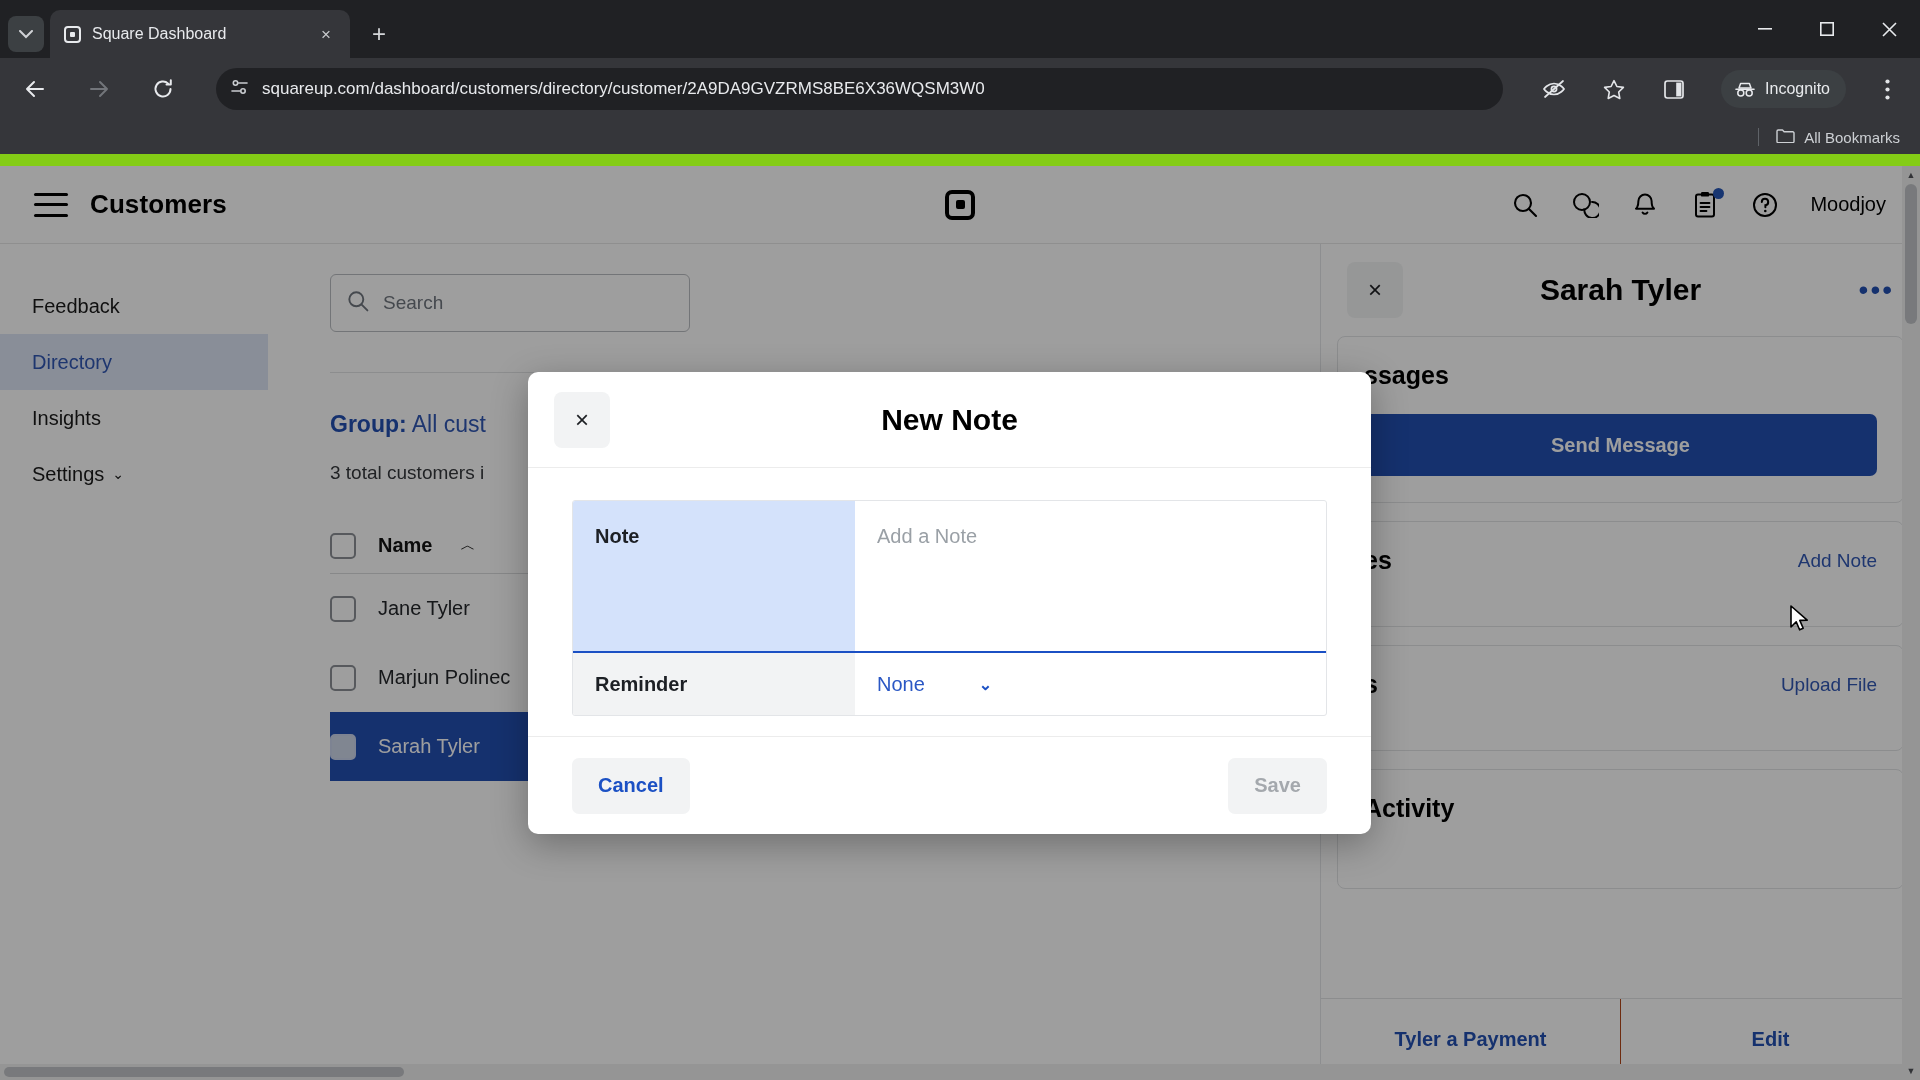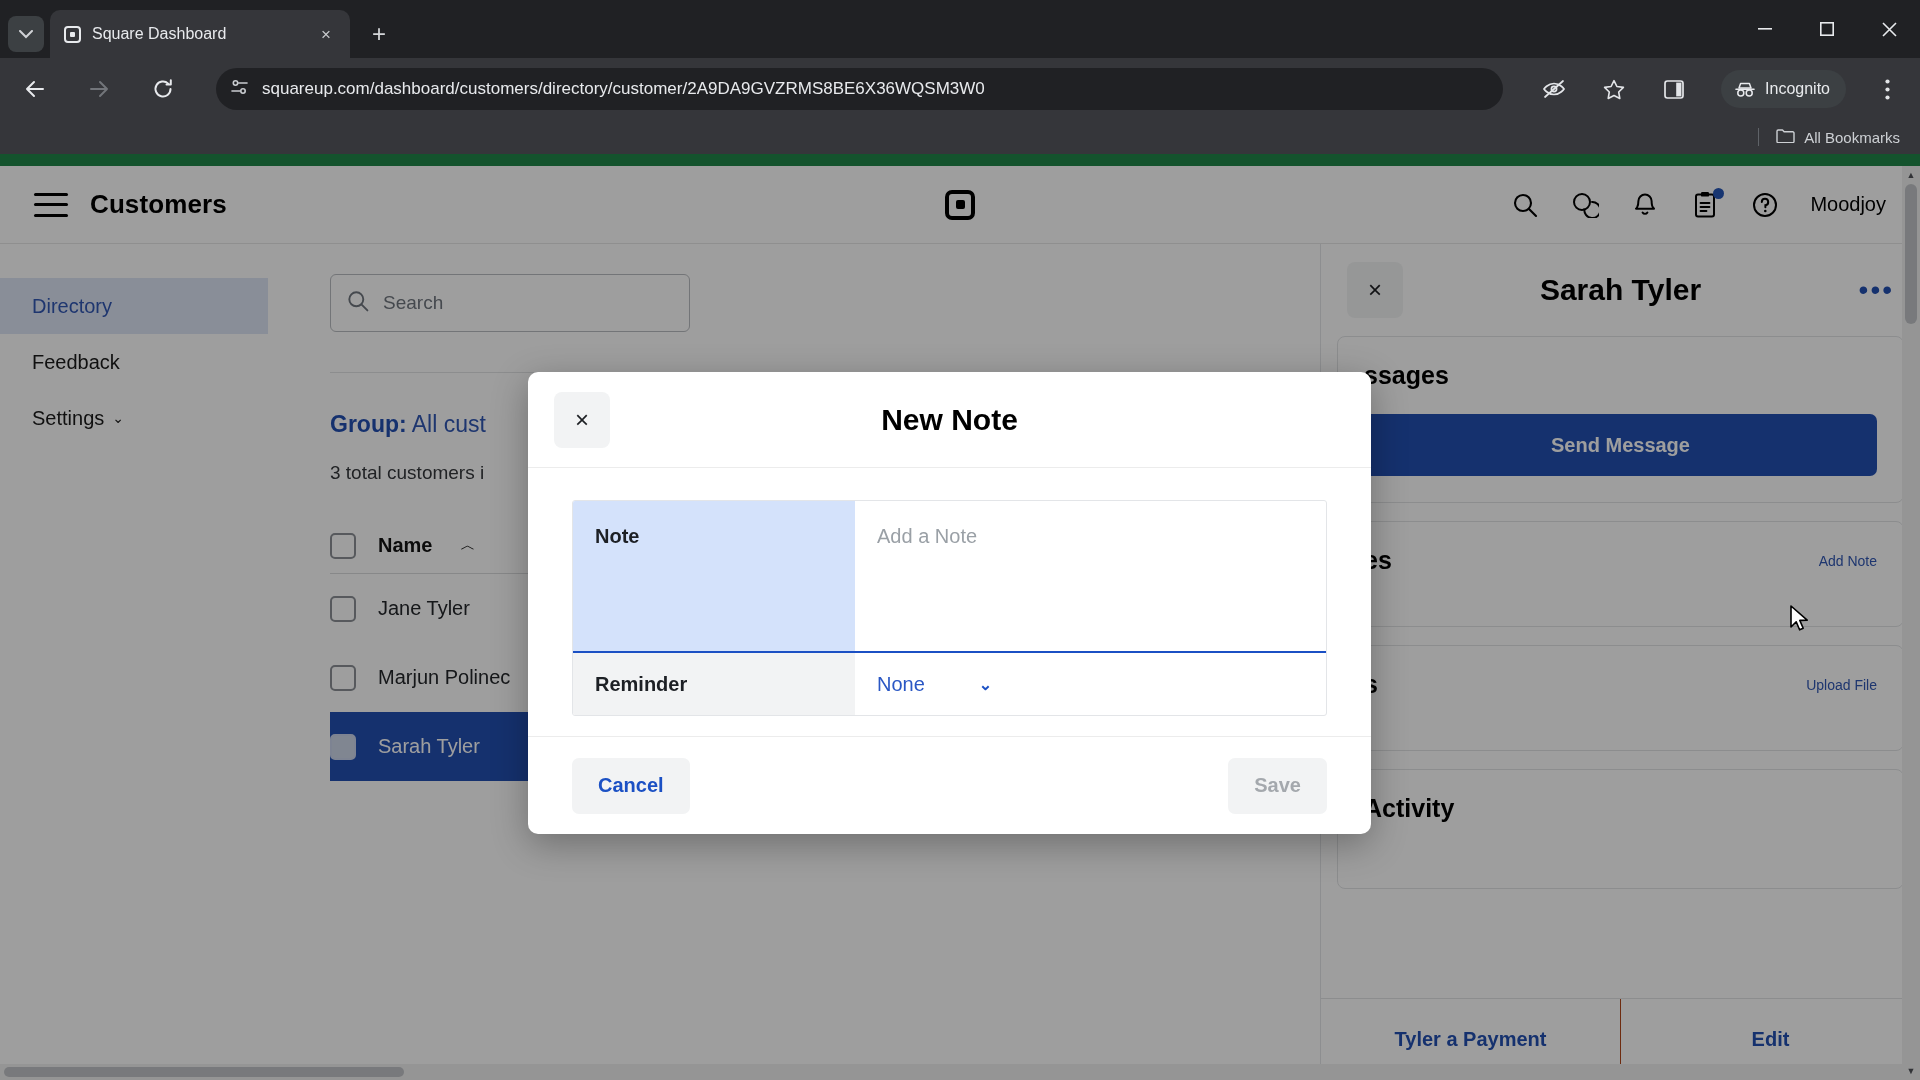--- a/index.html
+++ b/index.html
@@ -3,21 +3,21 @@
 <meta charset="utf-8">
 <style>
   * { box-sizing: border-box; margin: 0; padding: 0; }
   html, body {
     width: 1920px; height: 1080px; overflow: hidden;
     font-family: "Liberation Sans", sans-serif;
     background: #202124;
   }
 
   
-  .browser { width: 1920px; height: 1076px; position: relative; background: #14532d; }
+  .browser { width: 1920px; height: 1076px; position: relative; background: #84cc16; }
 
   .tabstrip {
     height: 58px; background: #202124; display: flex; align-items: flex-end;
     padding-left: 8px; position: relative;
   }
   .tabsearch {
     width: 36px; height: 36px; border-radius: 8px; background: #3c4043;
     display: flex; align-items: center; justify-content: center;
     margin-bottom: 6px; margin-right: 6px; color: #d0d2d6; flex: none;
   }
@@ -180,21 +180,21 @@
   .rp-dots { margin-left: auto; color: #1b50c4; font-size: 28px; letter-spacing: 2px;
     line-height: 0.5; z-index: 1; }
 
   .rp-scroll { flex: 1; position: relative; overflow: hidden; padding: 0 16px; }
   .card {
     border: 1px solid #e1e3e6; border-radius: 8px; background: #fff;
     margin-bottom: 18px; padding: 24px 26px 26px;
   }
   .card-head { display: flex; align-items: center; justify-content: space-between; }
   .card-title { font-size: 25px; font-weight: 700; color: #000; }
-  .card-link { font-size: 14px; color: #2a57c4; }
+  .card-link { font-size: 19px; color: #2a57c4; }
   .btn-primary {
     margin-top: 24px; width: 100%; height: 62px; background: #1b50c4; color: #fff;
     border-radius: 7px; display: flex; align-items: center; justify-content: center;
     font-size: 20px; font-weight: 700;
   }
   .card.plain { min-height: 106px; }
   .card.activity { min-height: 120px; }
 
   .rp-scrollbar { position: absolute; right: 2px; top: 118px; width: 14px; bottom: 118px; }
   .sb-arrow { position: absolute; left: 0; width: 14px; text-align: center;
@@ -441,25 +441,28 @@
               <circle cx="13.3" cy="19" r="1.3" fill="#000"></circle>
             </svg>
         </span>
         <span class="account">Moodjoy</span>
       </div>
     </div>
 
     <div class="body-row">
 
       <div class="leftnav">
+        <div class="nav-item">
+          <span>Feedback</span>
+        </div>
         <div class="nav-item active">
           <span>Directory</span>
         </div>
         <div class="nav-item">
-          <span>Feedback</span>
+          <span>Insights</span>
         </div>
         <div class="nav-item">
           <span>Settings</span>
           <span class="nav-chev">⌄</span>
         </div>
       </div>
 
       <div class="content">
         <div class="searchbox">
           <span>

